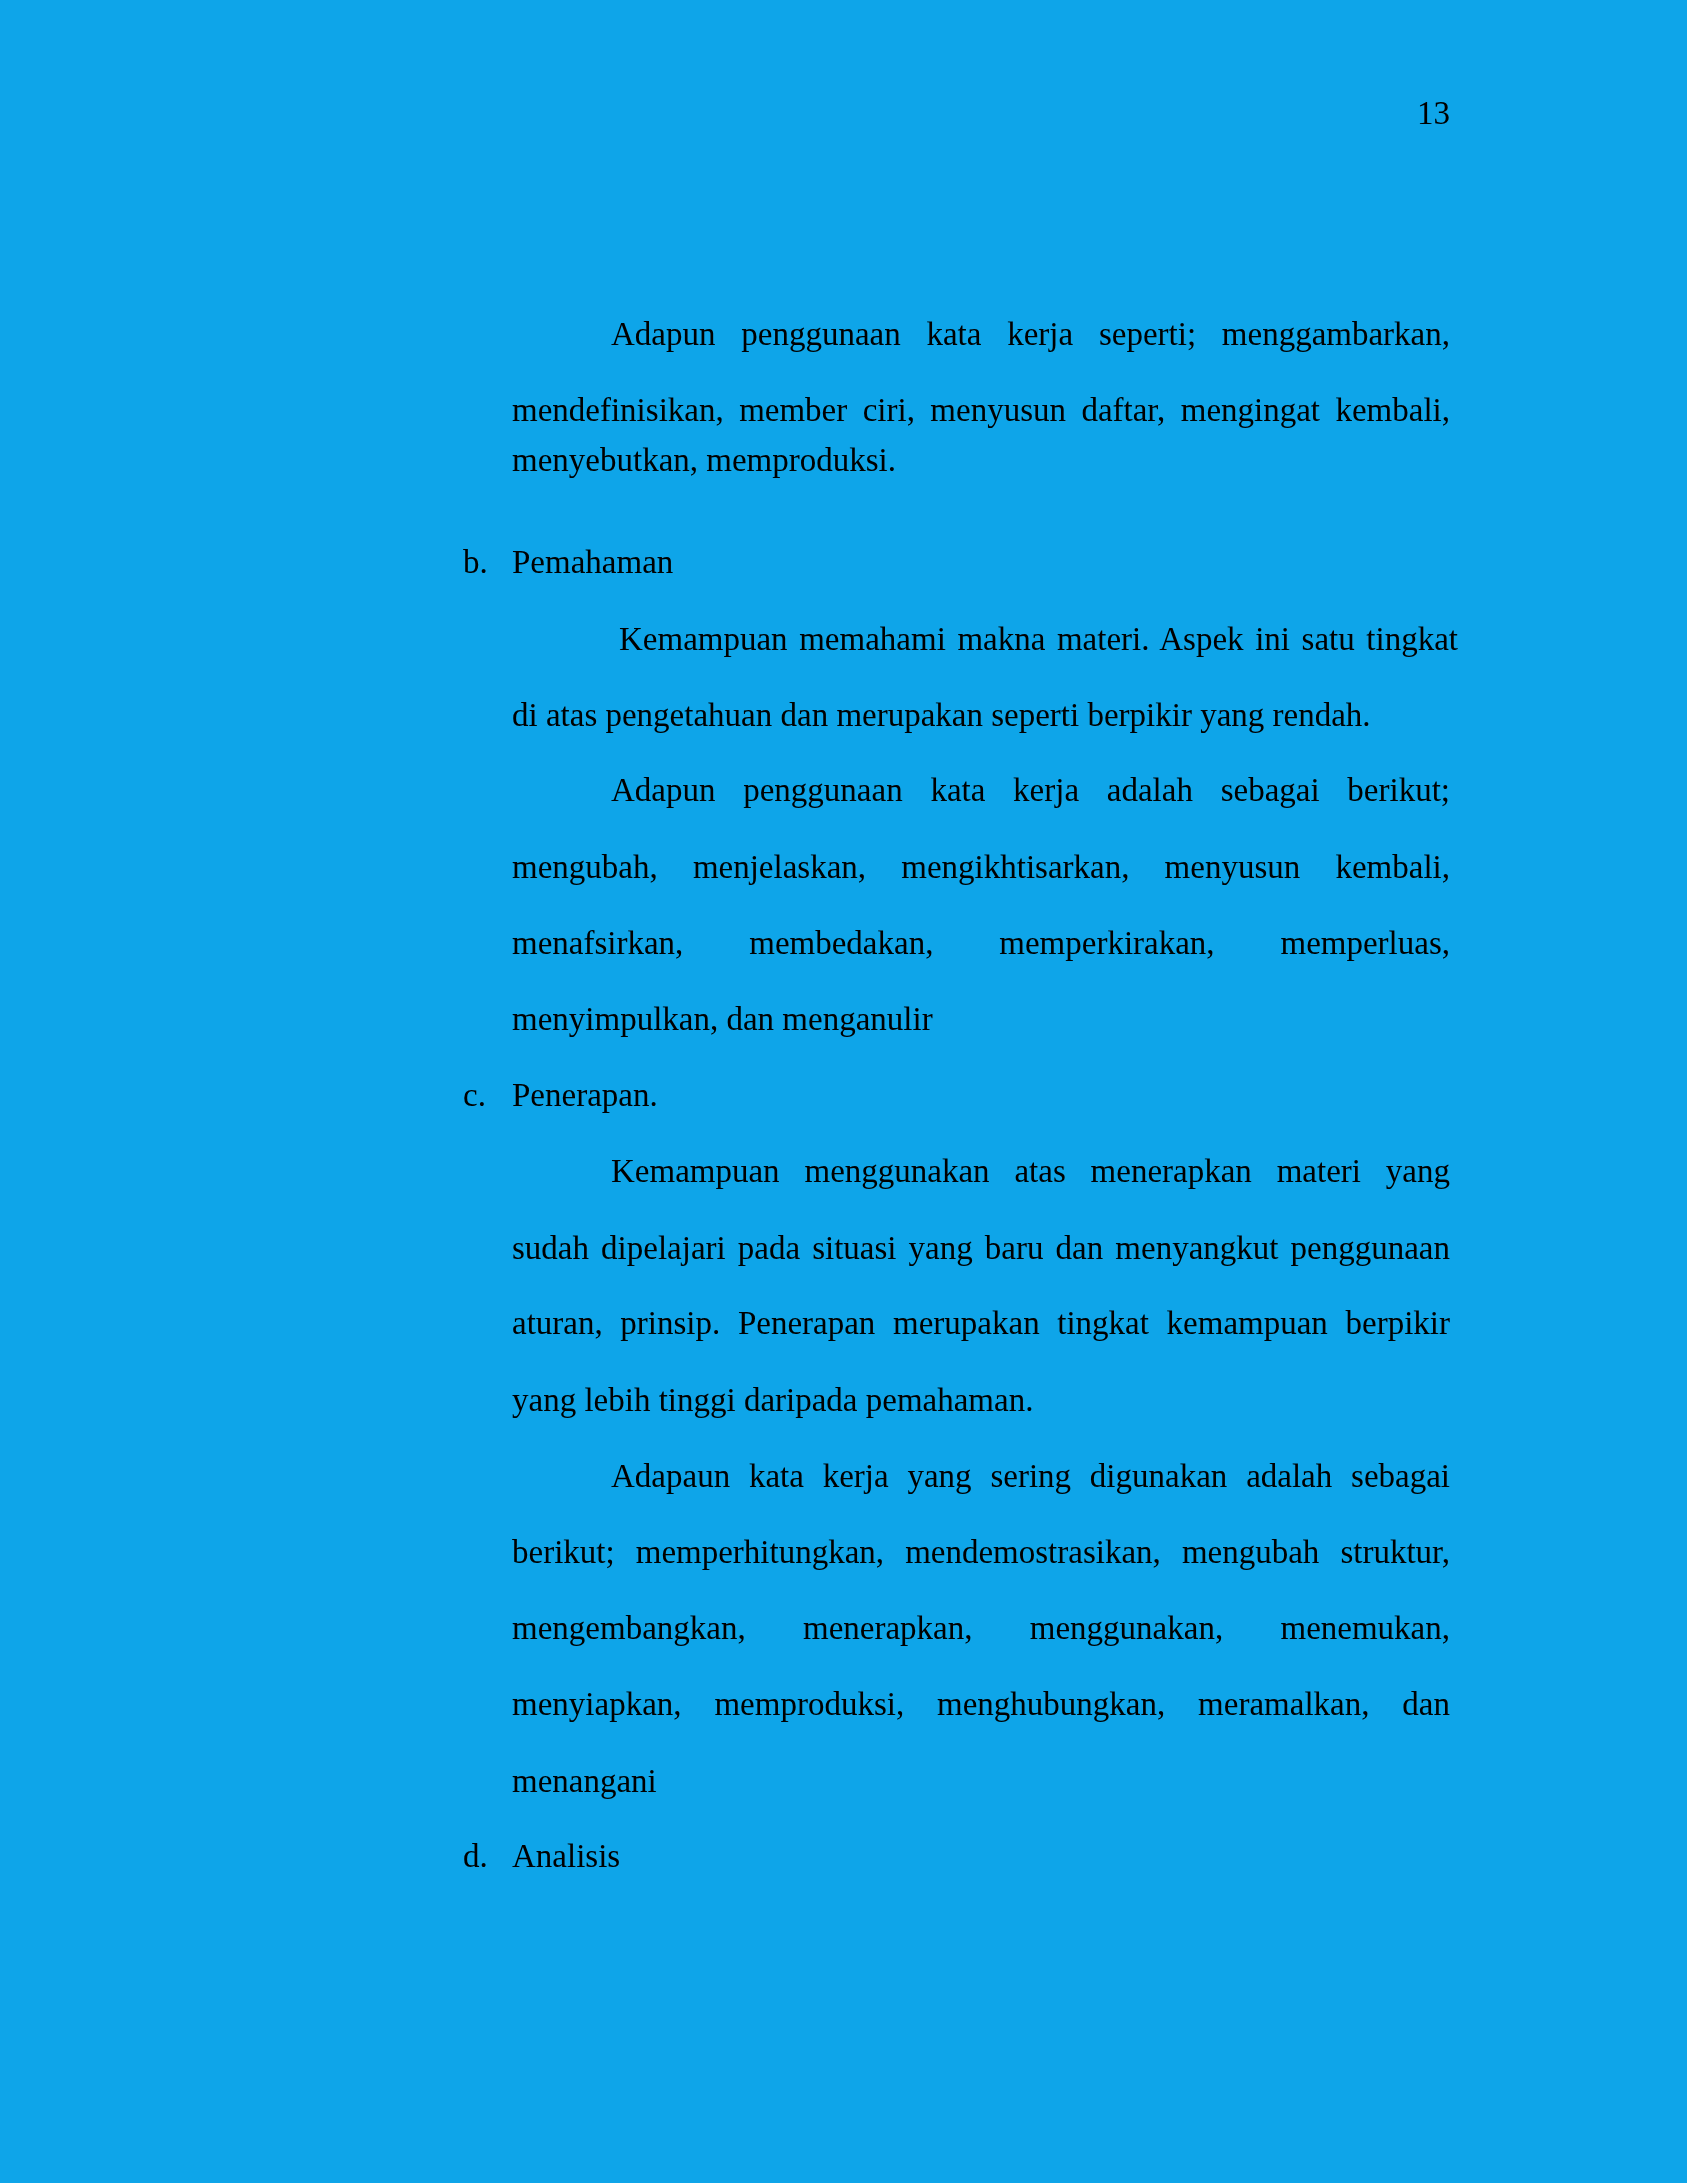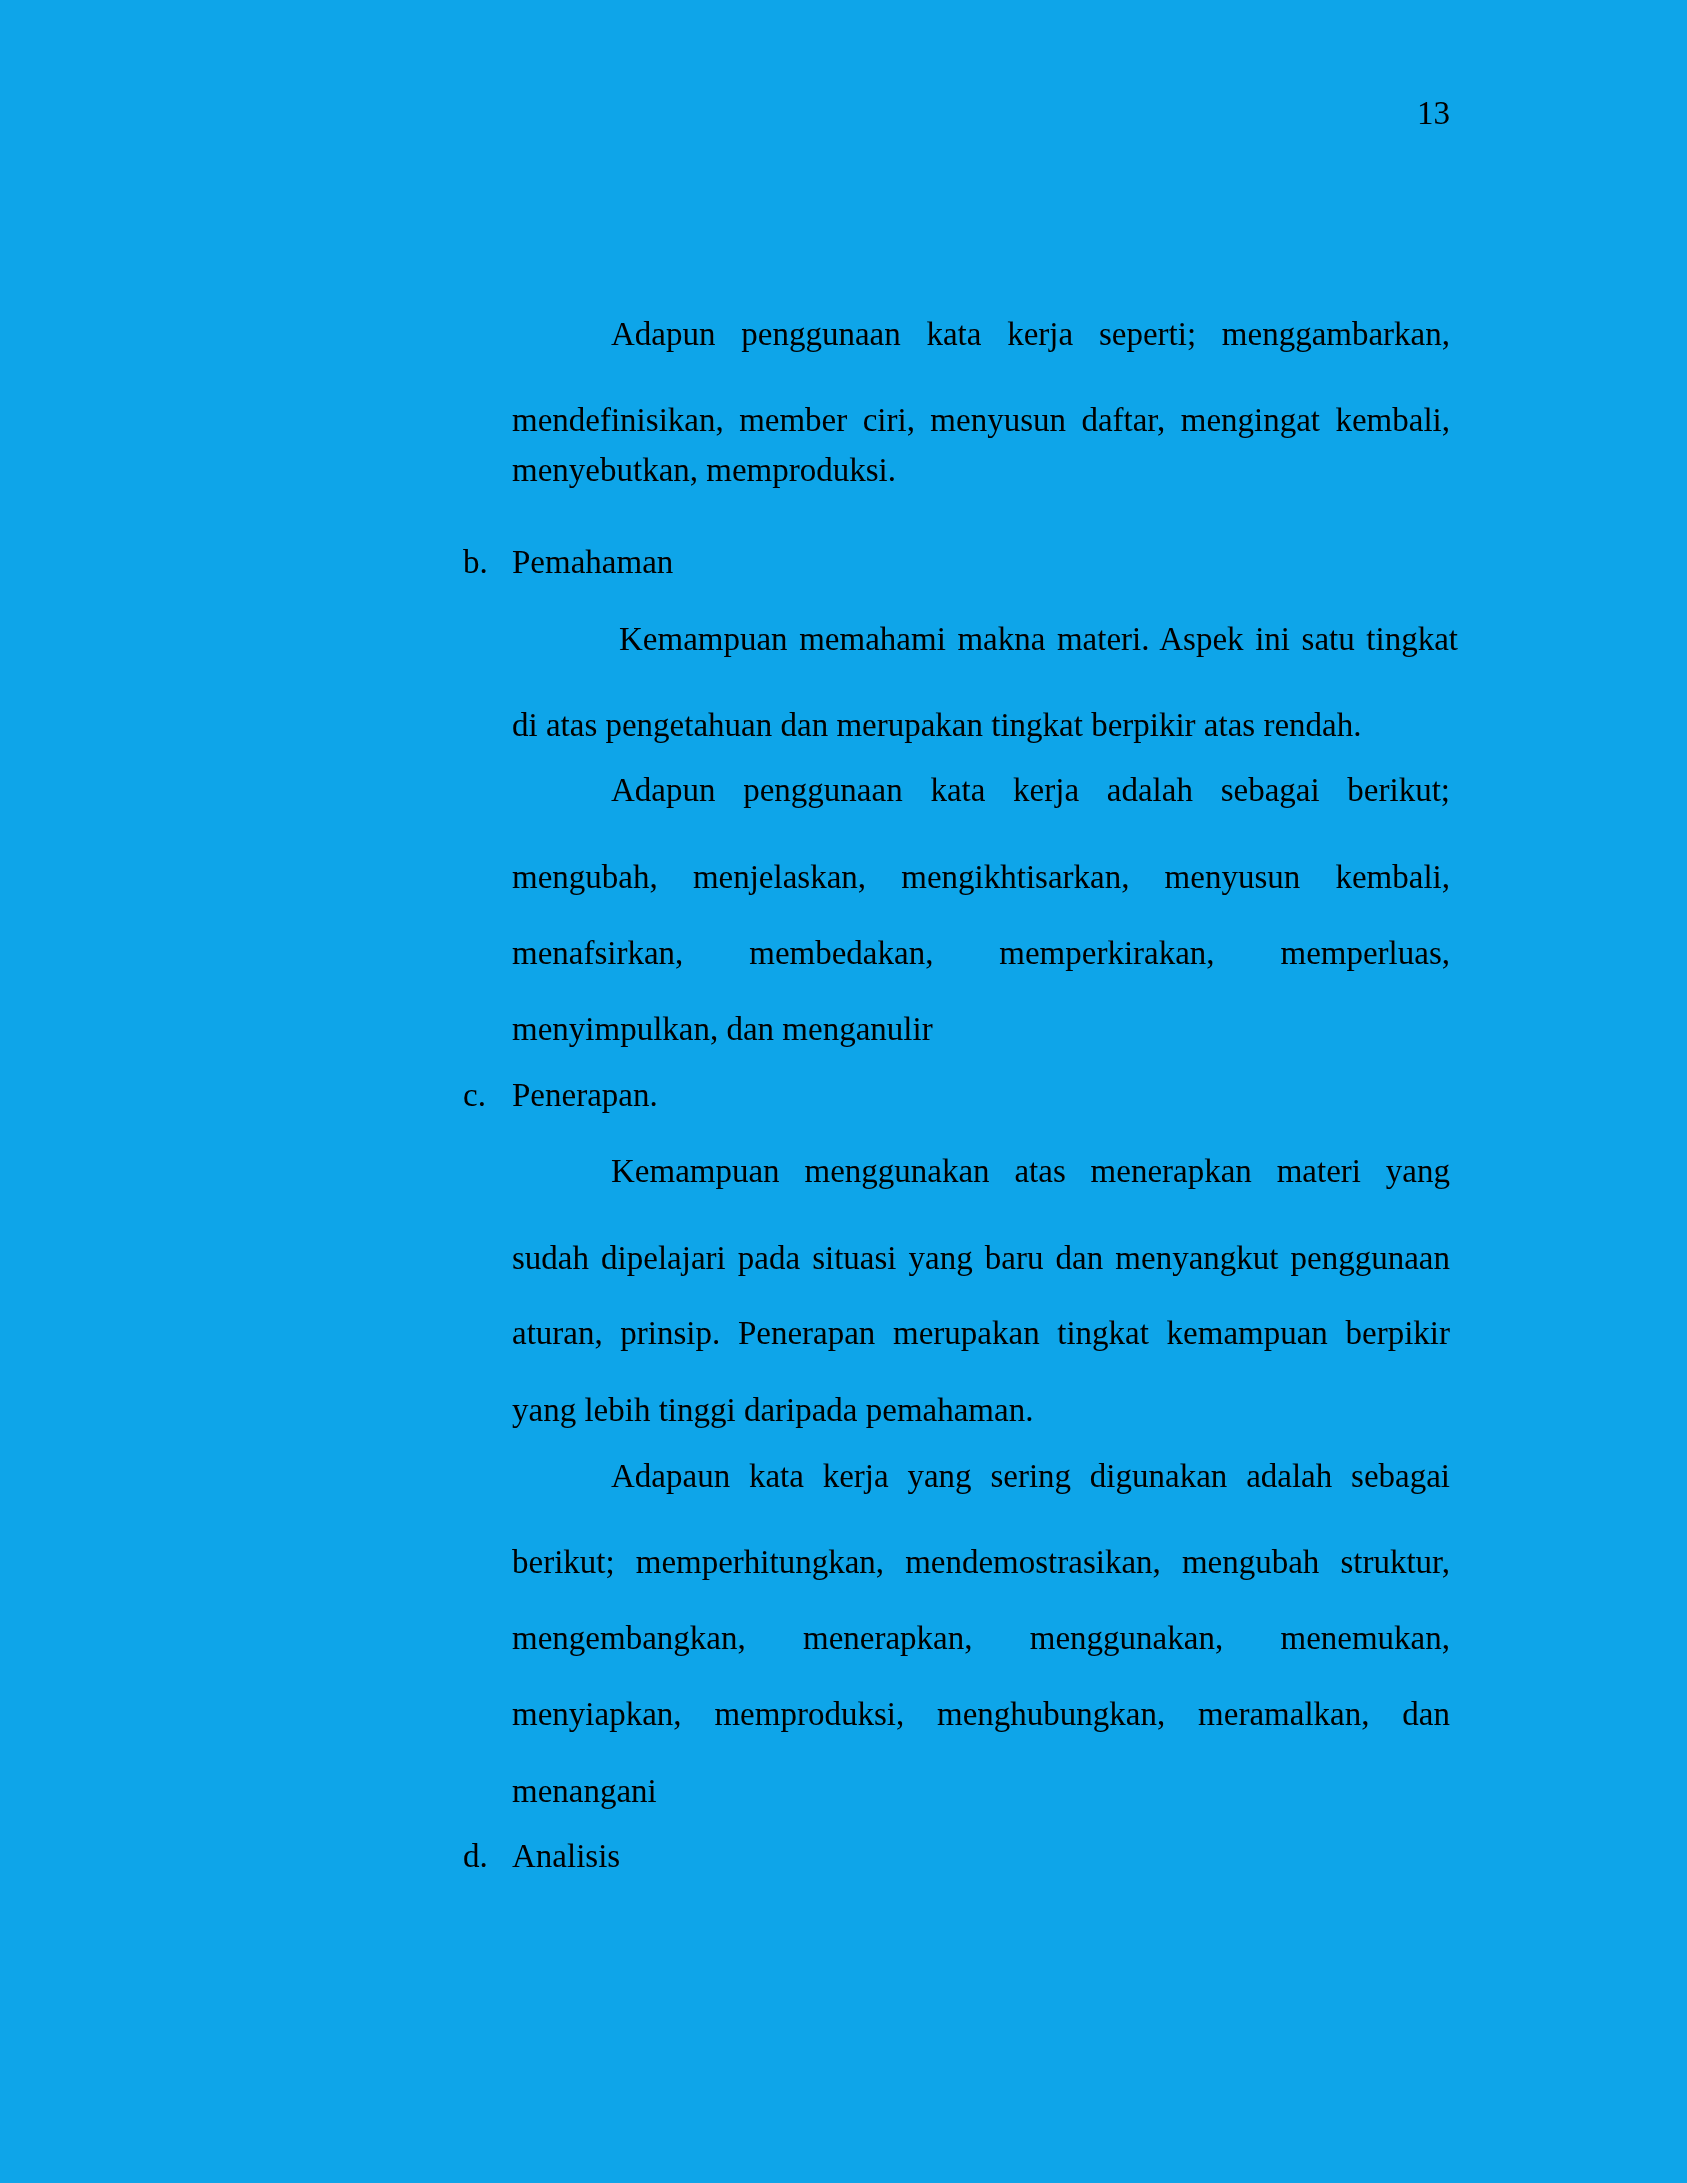--- a/index.html
+++ b/index.html
@@ -2,21 +2,21 @@
 <html style="font-size:13px"><head>
 <meta charset="utf-8">
 <style>
   html, body { margin:0; padding:0; background:#ffffff; }
   body { width:1687px; height:2183px; position:relative; overflow:hidden; }
   .page { position:absolute; left:0; top:0; width:1687px; height:2183px; background:#0ea5e9; color:#000000;
           font-family:"Liberation Serif", "DejaVu Serif", serif; font-size:33px; }
   .page-number { position:absolute; top:97px; right:237px; line-height:33px; font-size:33px; }
   .line { position:absolute; height:41px; line-height:41px; white-space:nowrap; }
   .just { text-align:justify; text-align-last:justify; white-space:normal; overflow:hidden; }
-  .body-line { left:512px; width:938px;margin-top:10px; }
+  .body-line { left:512px; width:938px; }
   .indent-line { left:611px; width:839px; }
   .label { position:absolute; left:463px; }
   .heading { position:absolute; left:512px; }
 </style>
 </head>
 <body>
 
 <div class="page">
 
   <div class="page-number">13</div>
@@ -26,21 +26,21 @@
     <div class="line just body-line" style="top:390px;">mendefinisikan, member ciri, menyusun daftar, mengingat kembali,</div>
     <div class="line body-line" style="top:440px;">menyebutkan, memproduksi.</div>
   </div>
 
   <div>
     <div class="line" style="top:542px; left:0;">
       <span class="label">b.</span>
       <span class="heading">Pemahaman</span>
     </div>
     <div class="line just indent-line" style="top:619px;margin-left:8px;">Kemampuan memahami makna materi. Aspek ini satu tingkat</div>
-    <div class="line body-line" style="top:695px;">di atas pengetahuan dan merupakan tingkat berpikir atas rendah.</div>
+    <div class="line body-line" style="top:695px;">di atas pengetahuan dan merupakan seperti berpikir yang rendah.</div>
     <div class="line just indent-line" style="top:770px;">Adapun penggunaan kata kerja adalah sebagai berikut;</div>
     <div class="line just body-line" style="top:847px;">mengubah, menjelaskan, mengikhtisarkan, menyusun kembali,</div>
     <div class="line just body-line" style="top:923px;">menafsirkan, membedakan, memperkirakan, memperluas,</div>
     <div class="line body-line" style="top:999px;">menyimpulkan, dan menganulir</div>
   </div>
 
   <div>
     <div class="line" style="top:1075px; left:0;">
       <span class="label">c.</span>
       <span class="heading">Penerapan.</span>

